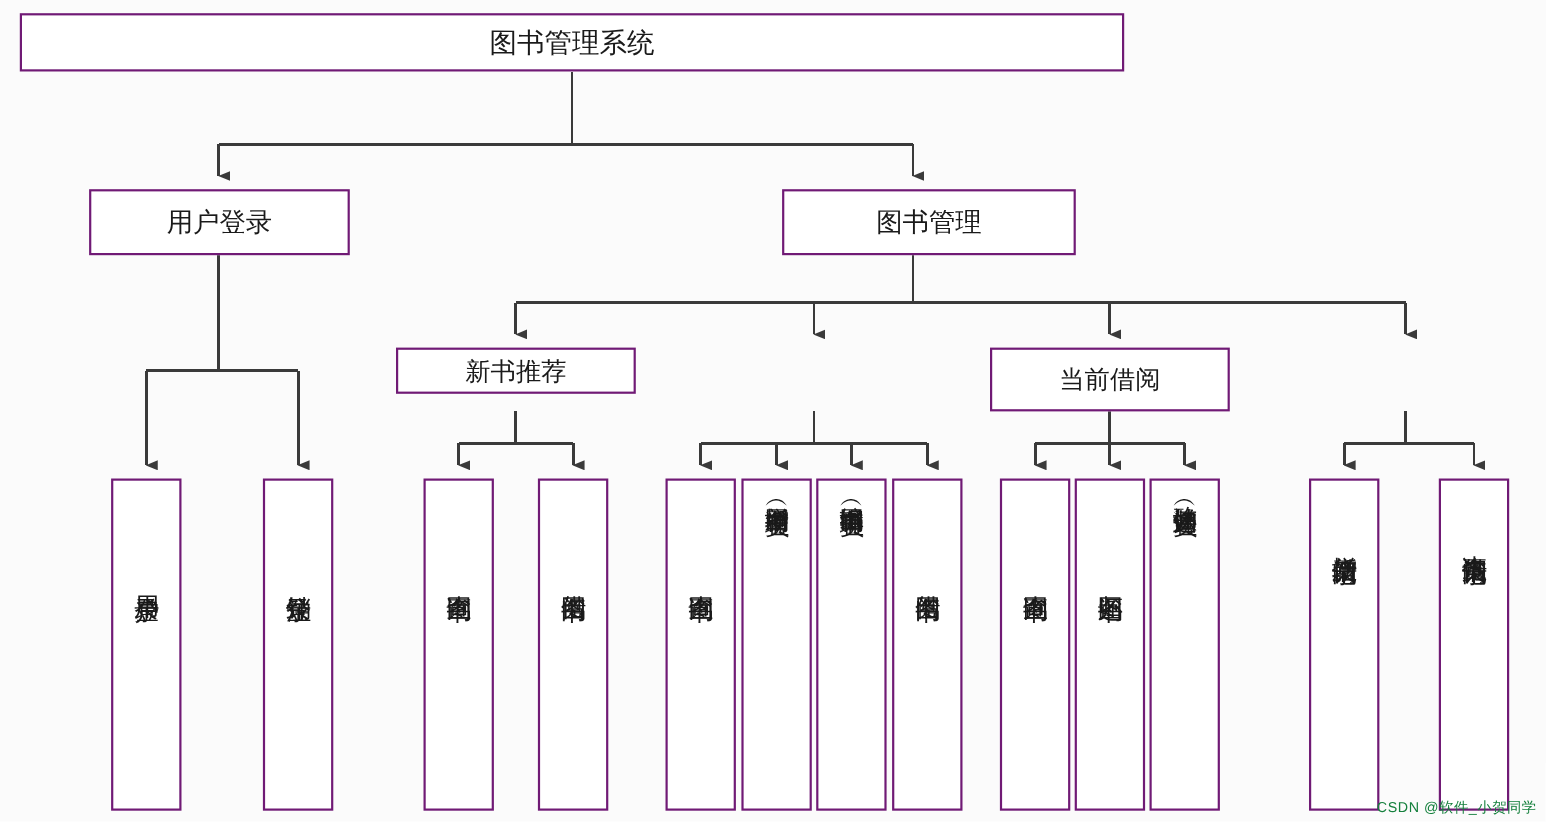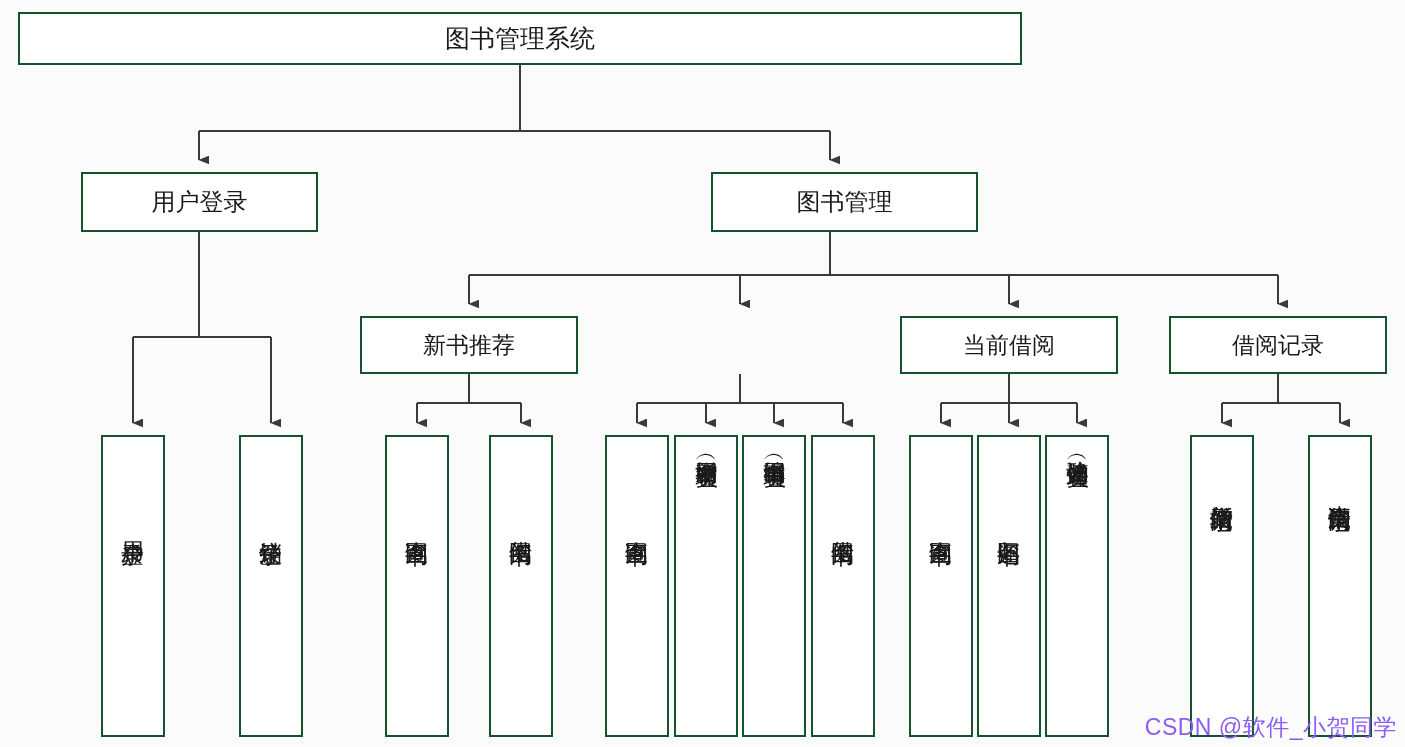--- a/index.html
+++ b/index.html
@@ -19,25 +19,26 @@
     position: absolute;
     left: 0; top: 0;
     width: 1405px;
     height: 747px;
     pointer-events: none;
   }
   .node {
     position: absolute;
     box-sizing: border-box;
     background: #ffffff;
-    border: 2px solid #14532d;
+    border: 2px solid #701a75;
     display: flex;
     align-items: center;
     justify-content: center;
     color: #1a1a1a;
+    font-family: Liberation Serif, serif;
   }
   .node.root  { font-size: 25px; }
   .node.lvl2  { font-size: 24px; }
   .node.lvl3  { font-size: 23px; }
   .node.leaf {
     align-items: flex-start;
     justify-content: center;
     padding-top: 8px;
   }
   .node.leaf .vtext {
@@ -47,22 +48,22 @@
     line-height: 1.22;
     letter-spacing: 1px;
     white-space: nowrap;
     color: #1a1a1a;
   }
   .node.leaf.tall-label .vtext { font-size: 22px; }
   .watermark {
     position: absolute;
     right: 8px;
     bottom: 4px;
-    font-size: 23px;
-    color: #8b5cf6;
+    font-size: 13px;
+    color: #15803d;
     letter-spacing: 0.5px;
     white-space: nowrap;
   }
 </style>
 </head>
 <body>
 
 <div id="canvas">
 
   <svg class="lines" viewBox="0 0 1405 747">
@@ -113,23 +114,22 @@
       <path d="M1222,403 L1222,423" marker-end="url(#arrowhead)"></path>
       <path d="M1340,403 L1340,423" marker-end="url(#arrowhead)"></path>
     </g>
   </svg>
 
   <div class="node root" style="left:18px; top:12px; width:1004px; height:53px;">图书管理系统</div>
 
   <div class="node lvl2" style="left:81px; top:172px; width:237px; height:60px;">用户登录</div>
   <div class="node lvl2" style="left:711px; top:172px; width:267px; height:60px;">图书管理</div>
 
-  <div class="node lvl3" style="left:360px; top:316px; width:218px; height:58px;">新书推荐</div>
+  <div class="node lvl3" style="left:360px; top:316px; width:218px; height:42px;">新书推荐</div>
   <div class="node lvl3" style="left:900px; top:316px; width:218px; height:58px;">当前借阅</div>
-  <div class="node lvl3" style="left:1169px; top:316px; width:218px; height:58px;">借阅记录</div>
 
   <div class="node leaf" style="left:101px; top:435px; width:64px; height:302px; padding-top:86px;">
     <span class="vtext">用户登录</span>
   </div>
   <div class="node leaf" style="left:239px; top:435px; width:64px; height:302px; padding-top:86px;">
     <span class="vtext">注销登录</span>
   </div>
 
   <div class="node leaf" style="left:385px; top:435px; width:64px; height:302px; padding-top:86px;">
     <span class="vtext">查询图书</span>

